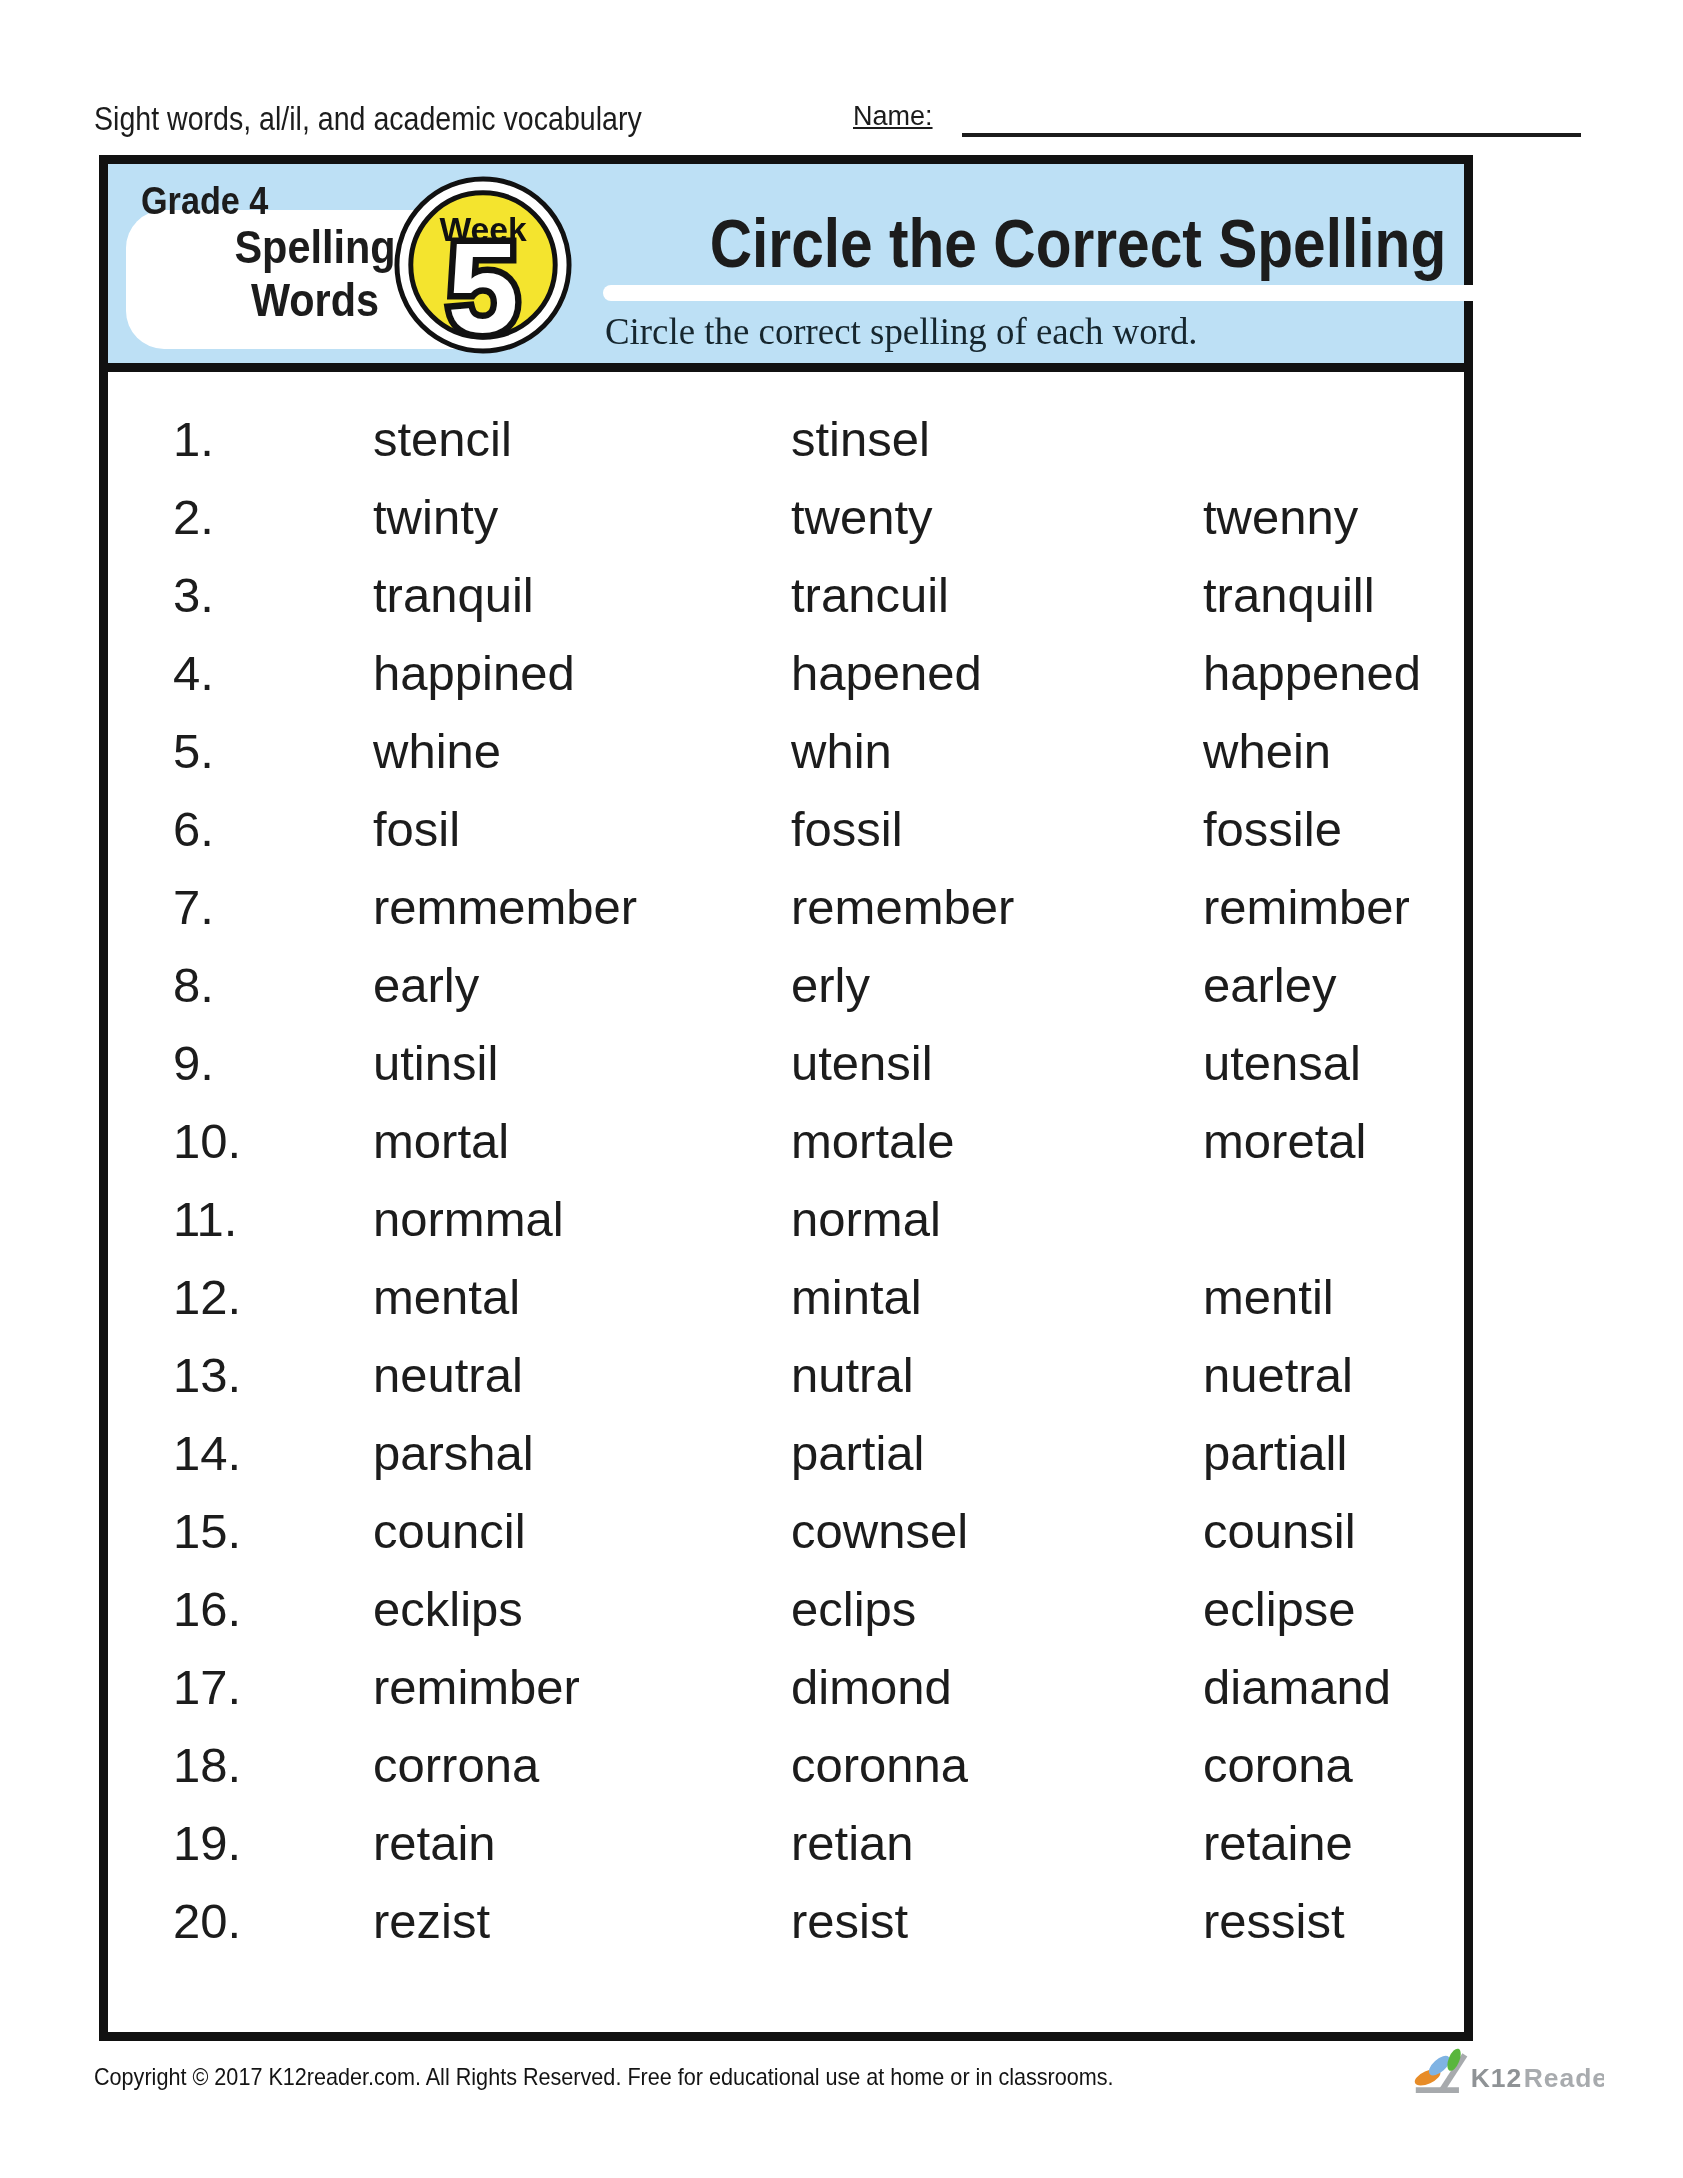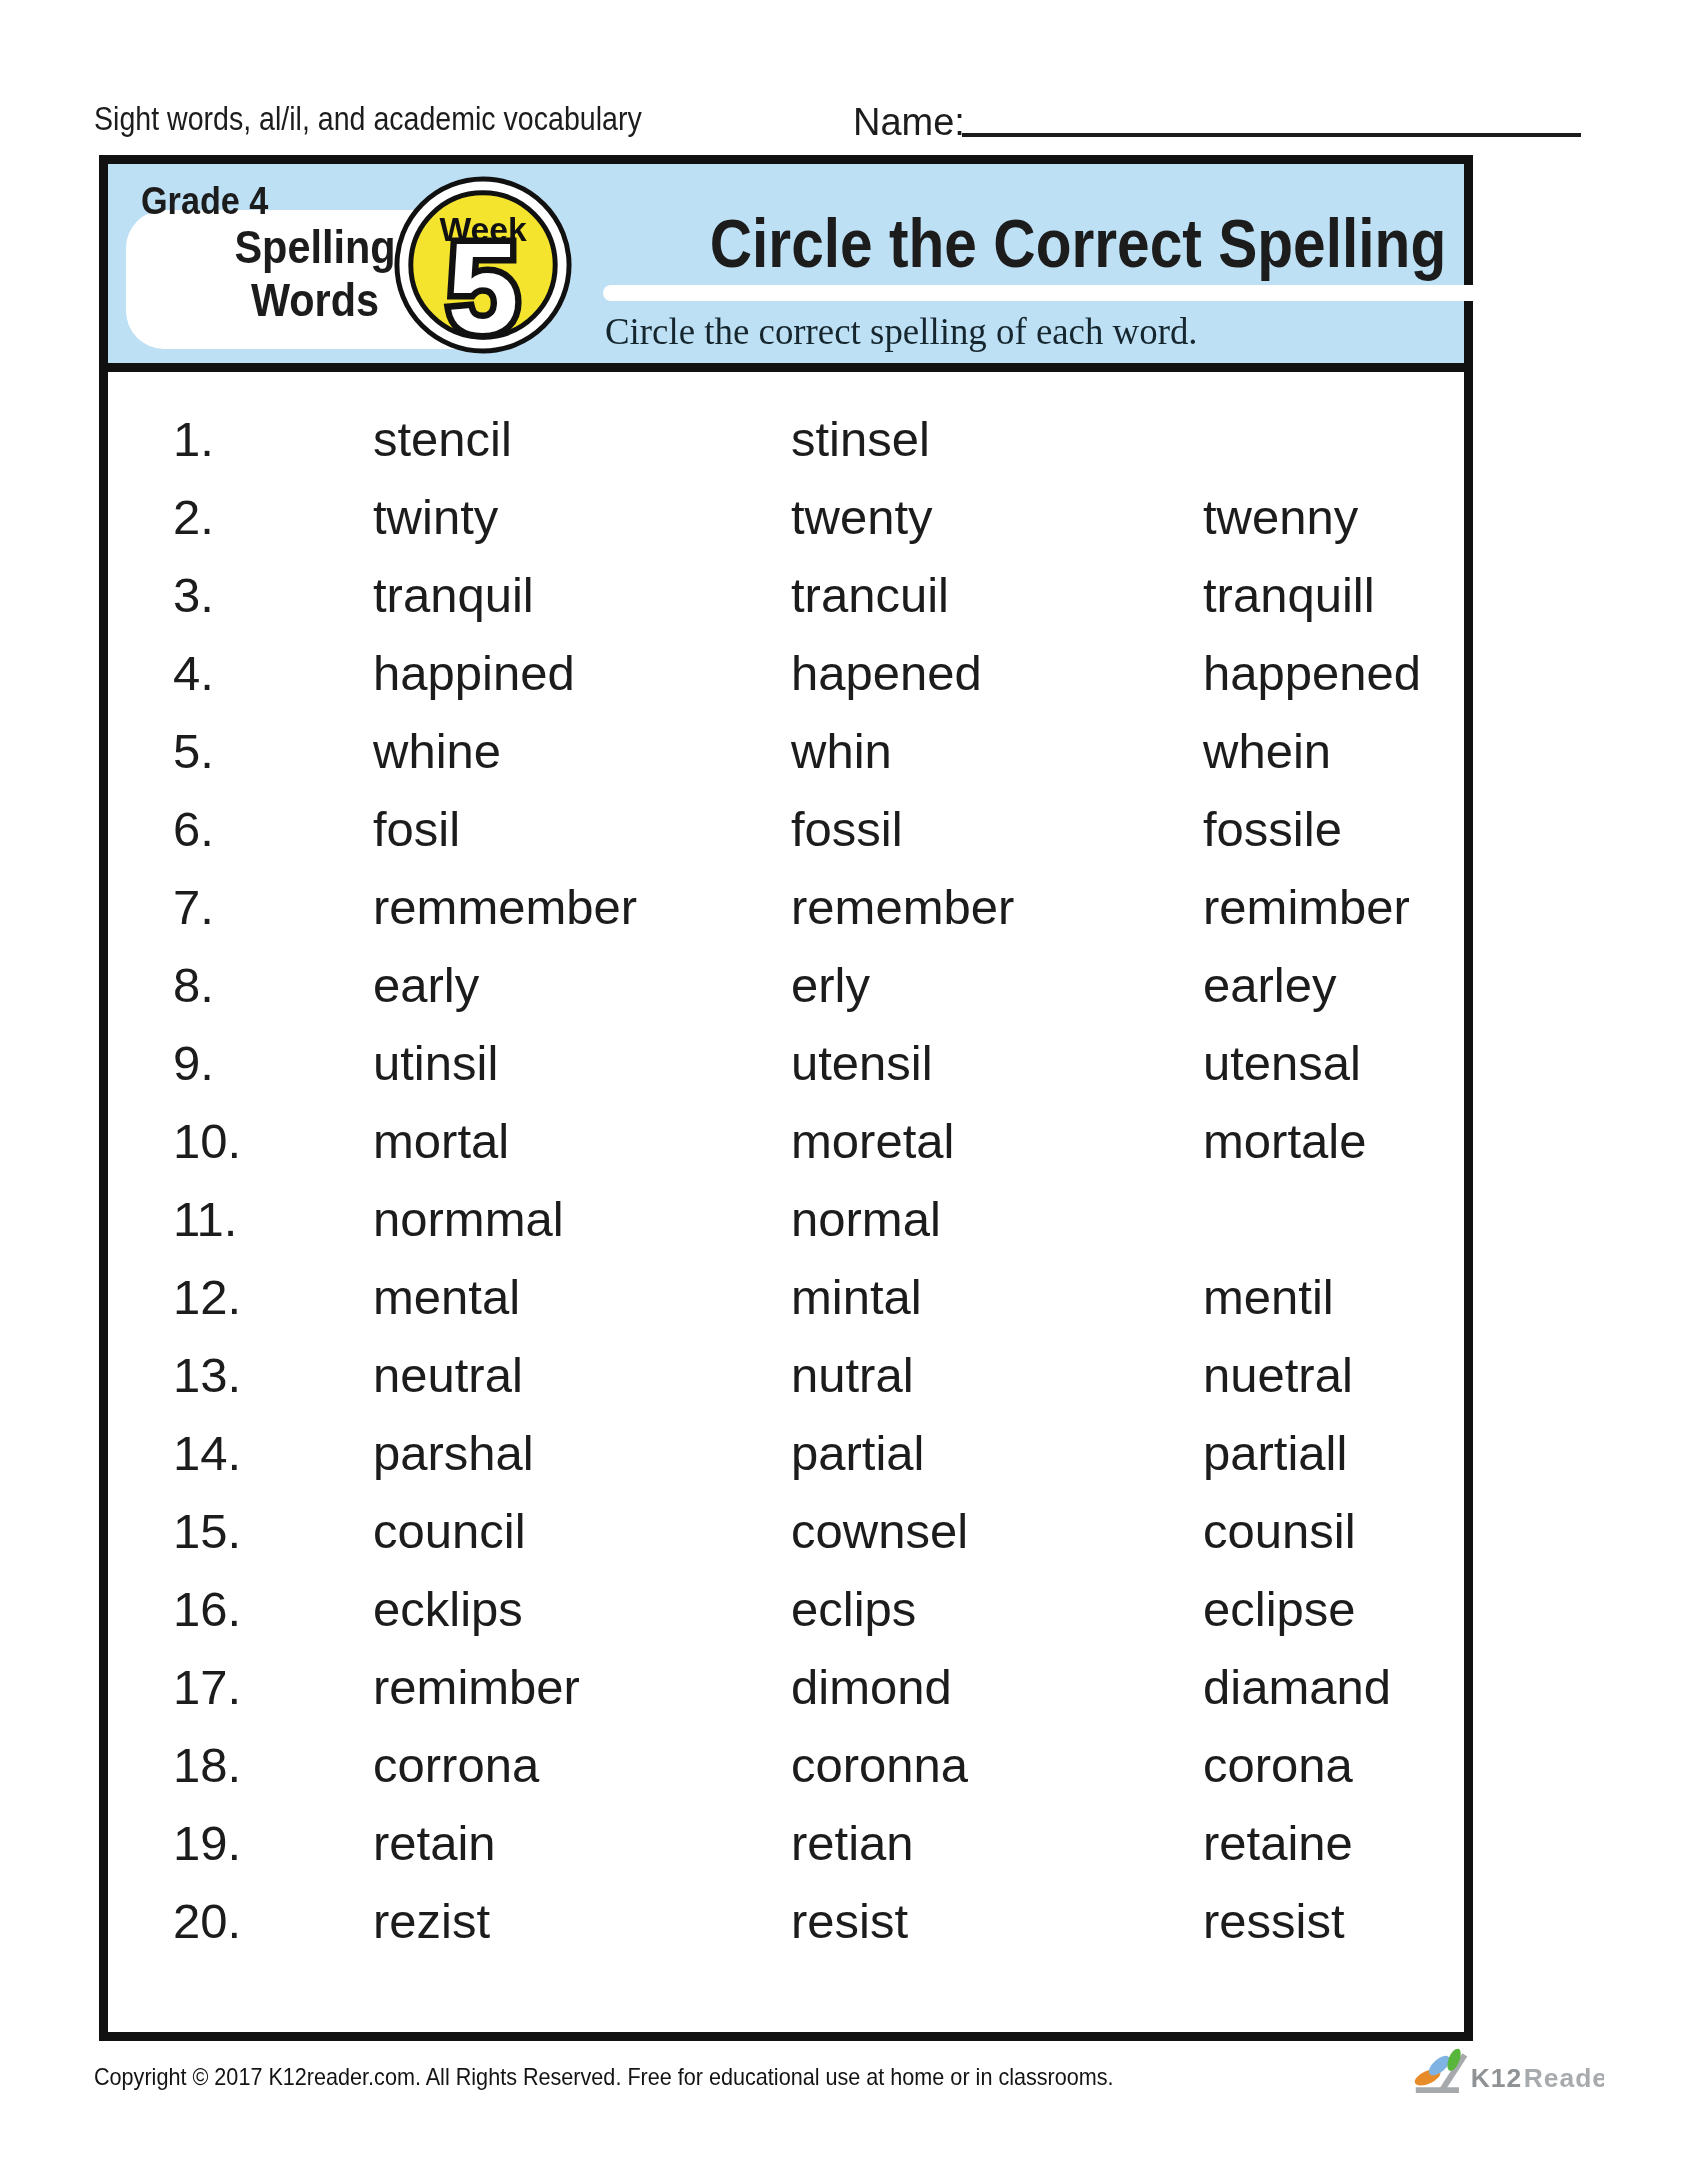--- a/index.html
+++ b/index.html
@@ -5,21 +5,21 @@
   html,body{margin:0;padding:0;background:#fff;}
   .page{
     position:relative;width:1683px;height:2178px;background:#ffffff;
     font-family:"Liberation Sans", sans-serif;color:#1c1c1c;overflow:hidden;padding-left:29px;
   }
   
   .course-label{
     position:absolute;left:94px;top:99px;font-size:34px;white-space:nowrap;
     transform:scaleX(0.84);transform-origin:left center;
   }
-  .name-label{position:absolute;left:853px;top:101px;font-size:38px;}
+  .name-label{position:absolute;left:853px;top:101px;font-size:27px;text-decoration:underline;}
   .name-line{position:absolute;left:962px;top:133px;width:619px;height:4px;background:#1c1c1c;}
 
   
   .main-box{
     position:absolute;left:99px;top:155px;width:1374px;height:1886px;
     border:9px solid #111;background:#fff;box-sizing:border-box;
   }
   .header-band{
     position:absolute;left:0;top:0;width:100%;height:199px;
     background:#BDE0F5;border-bottom:9px solid #111;
@@ -152,22 +152,22 @@
   </div>
         <div class="row">
     <div class="num">9.</div>
     <div class="opt">utinsil</div>
     <div class="opt">utensil</div>
     <div class="opt">utensal</div>
   </div>
         <div class="row">
     <div class="num">10.</div>
     <div class="opt">mortal</div>
+    <div class="opt">mortale</div>
     <div class="opt">moretal</div>
-    <div class="opt">mortale</div>
   </div>
         <div class="row">
     <div class="num">11.</div>
     <div class="opt">normmal</div>
     <div class="opt">normal</div>
   </div>
         <div class="row">
     <div class="num">12.</div>
     <div class="opt">mental</div>
     <div class="opt">mintal</div>

